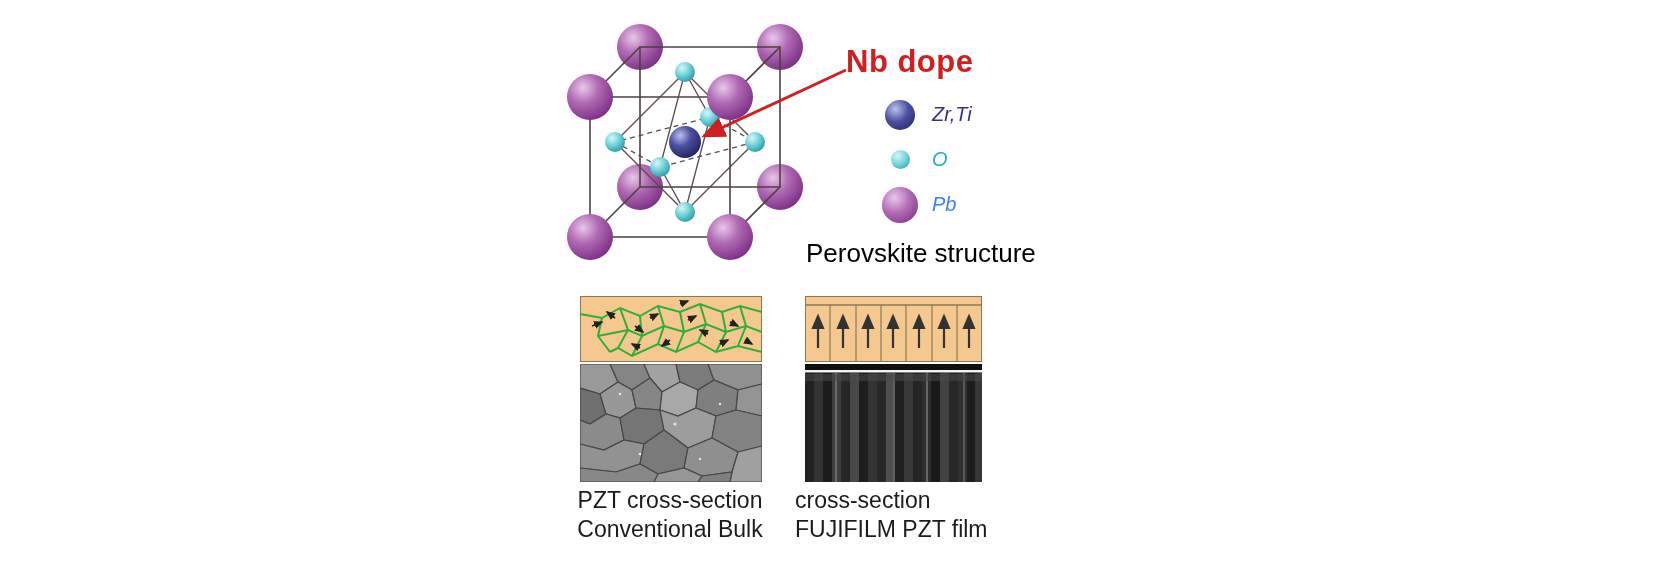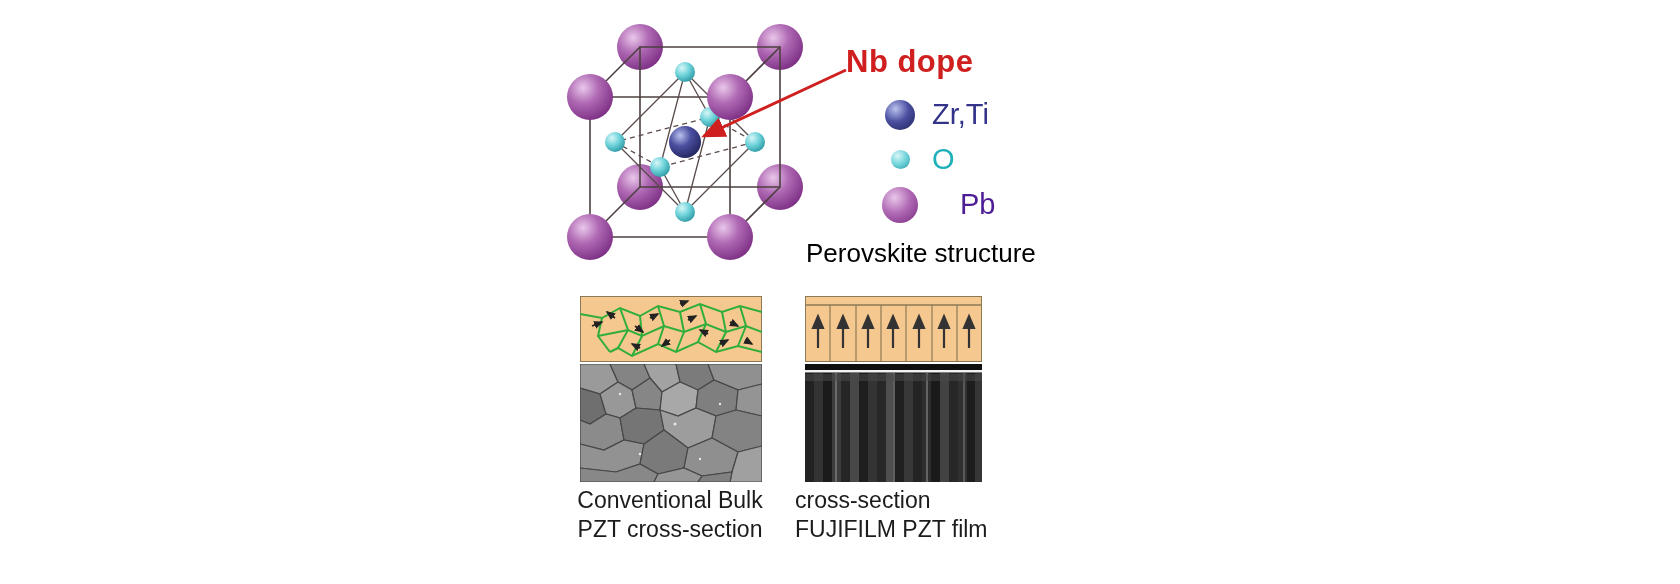--- a/index.html
+++ b/index.html
@@ -13,24 +13,24 @@
     left:846px;top:44px;font-size:31px;font-weight:600;color:#d01f1f;letter-spacing:0.5px;
   }
   
   .legend{left:880px;top:92px;display:flex;flex-direction:column;}
   .legend-row{display:flex;align-items:center;height:45px;gap:12px;}
   .sph-cell{width:40px;display:flex;justify-content:center;align-items:center;}
   .sph{border-radius:50%;display:inline-block;}
   .sph-zrti{width:30px;height:30px;background:radial-gradient(circle at 35% 30%, #b9c2ee, #4b4fa0 45%, #23255e 95%);}
   .sph-o{width:19px;height:19px;background:radial-gradient(circle at 35% 30%, #d8f6f8, #6fd3da 50%, #2d9aa4 95%);}
   .sph-pb{width:36px;height:36px;background:radial-gradient(circle at 35% 30%, #e9c7ea, #b06ab4 45%, #7c2e84 95%);}
-  .legend-lbl{font-size:29px;font-weight:500;}
+  .legend-lbl{font-size:20px;font-weight:500;font-style:italic;}
   .lbl-zrti{color:#33338a;}
   .lbl-o{color:#1fb0ba;}
-  .lbl-pb{color:#4c1d95;margin-left:28px;}
+  .lbl-pb{color:#3b82f6;}
   
   .structure-caption{left:806px;top:238px;font-size:26px;color:#000000;}
   
   .caption{font-size:23px;color:#1c1c1c;line-height:1.28;}
   .caption-bulk{left:562px;top:486px;width:216px;text-align:center;}
   .caption-film{left:795px;top:486px;width:220px;text-align:left;}
 </style>
 </head>
 <body>
 
@@ -249,21 +249,21 @@
       <rect x="170" y="9" width="7" height="109" fill="#363636"></rect>
       <rect x="30" y="9" width="2" height="109" fill="#6a6a6a"></rect>
       <rect x="88" y="9" width="2" height="109" fill="#5f5f5f"></rect>
       <rect x="121" y="9" width="2" height="109" fill="#646464"></rect>
       <rect x="158" y="9" width="2" height="109" fill="#585858"></rect>
       <rect x="0" y="10" width="177" height="7" fill="#4a4a4a" opacity="0.55"></rect>
     </g>
   </svg>
 
   <div class="abs caption caption-bulk">
+    <div>PZT cross-section</div>
     <div>Conventional Bulk</div>
-    <div>PZT cross-section</div>
   </div>
   <div class="abs caption caption-film">
     <div>cross-section</div>
     <div>FUJIFILM PZT film</div>
   </div>
 
 </div>
 
 </body></html>

